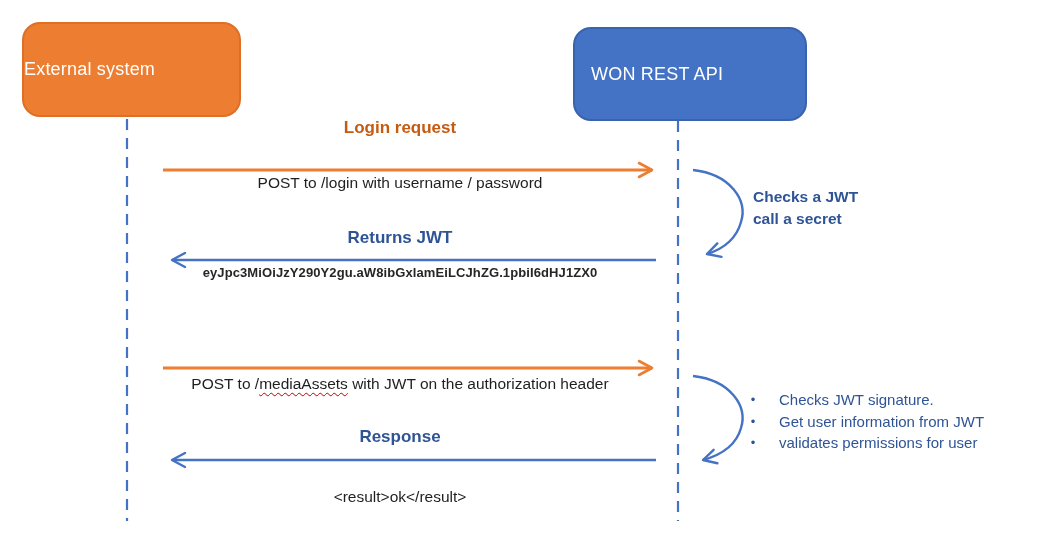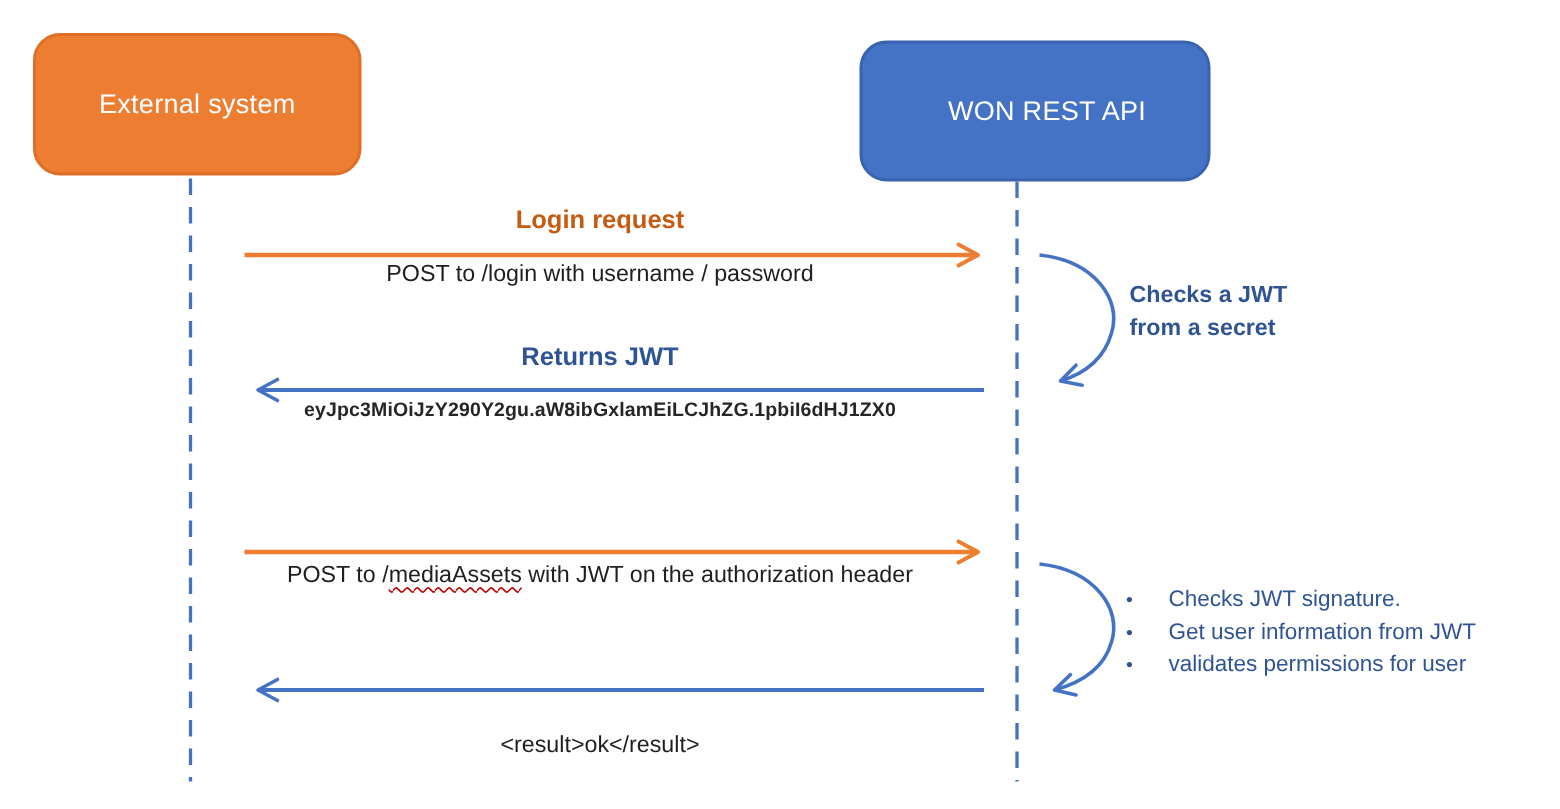--- a/index.html
+++ b/index.html
@@ -2,21 +2,21 @@
 <html><head>
 <meta charset="utf-8">
 <style>
   html,body{margin:0;padding:0;background:#ffffff;}
   .canvas{
     position:relative;width:1040px;height:539px;background:#ffffff;overflow:hidden;
     font-family:"Liberation Sans",sans-serif;
   }
   .layer{position:absolute;left:0;top:0;width:1040px;height:539px;}
   .actor{
-    position:absolute;display:flex;align-items:center;justify-content:center;
+    position:absolute;display:flex;align-items:center;justify-content:flex-start;
     border-radius:18px;color:#ffffff;font-size:18px;letter-spacing:.2px;
   }
   .actor-external{left:22px;top:22px;width:215px;height:91px;background:#ED7D31;border:2px solid #DE6F24;}
   .actor-api{left:573px;top:27px;width:214px;height:90px;background:#4472C4;border:2px solid #3A63AE;padding-left:16px;}
   .msg{position:absolute;left:135px;width:530px;text-align:center;}
   .msg-title{font-weight:bold;font-size:17px;}
   .msg-title.orange{color:#C55A11;}
   .msg-title.navy{color:#2F5496;}
   .msg-detail{font-size:15.5px;color:#1F1F1F;}
   .msg-detail.jwt{font-size:13px;font-weight:bold;color:#262626;letter-spacing:.1px;text-align:center;}
@@ -59,33 +59,34 @@
     <path d="M 693 376 C 730 380, 748 406, 741 428 C 736 446, 721 455, 703 460" fill="none" stroke="#4472C4" stroke-width="2.4" marker-end="url(#headBlue)"></path>
   </svg>
 
   <div class="actor actor-external">
     <span>External system</span>
   </div>
   <div class="actor actor-api">
     <span>WON REST API</span>
   </div>
 
-  <div class="msg msg-title orange" style="top:137px">Login request</div>
+  <div class="msg msg-title orange" style="top:118px">Login request</div>
   <div class="msg msg-detail" style="top:174px">POST to /login with username / password</div>
 
   <div class="msg msg-title navy" style="top:228px">Returns JWT</div>
   <div class="msg msg-detail jwt" style="top:265px">eyJpc3MiOiJzY290Y2gu.aW8ibGxlamEiLCJhZG.1pbiI6dHJ1ZX0</div>
 
   <div class="msg msg-detail" style="top:375px"><span>POST to /</span><span class="squiggle">mediaAssets</span><span> with JWT on the authorization header</span></div>
 
+  <div class="msg msg-title navy" style="top:427px">Response</div>
   <div class="msg msg-detail" style="top:488px">&lt;result&gt;ok&lt;/result&gt;</div>
 
   <div class="note">
     <div>Checks a JWT</div>
-    <div>from a secret</div>
+    <div>call a secret</div>
   </div>
 
   <div class="bullets">
     <div class="bullet-row">
       <span class="bullet-dot">•</span>
       <span>Checks JWT signature.</span>
     </div>
     <div class="bullet-row">
       <span class="bullet-dot">•</span>
       <span>Get user information from JWT</span>

